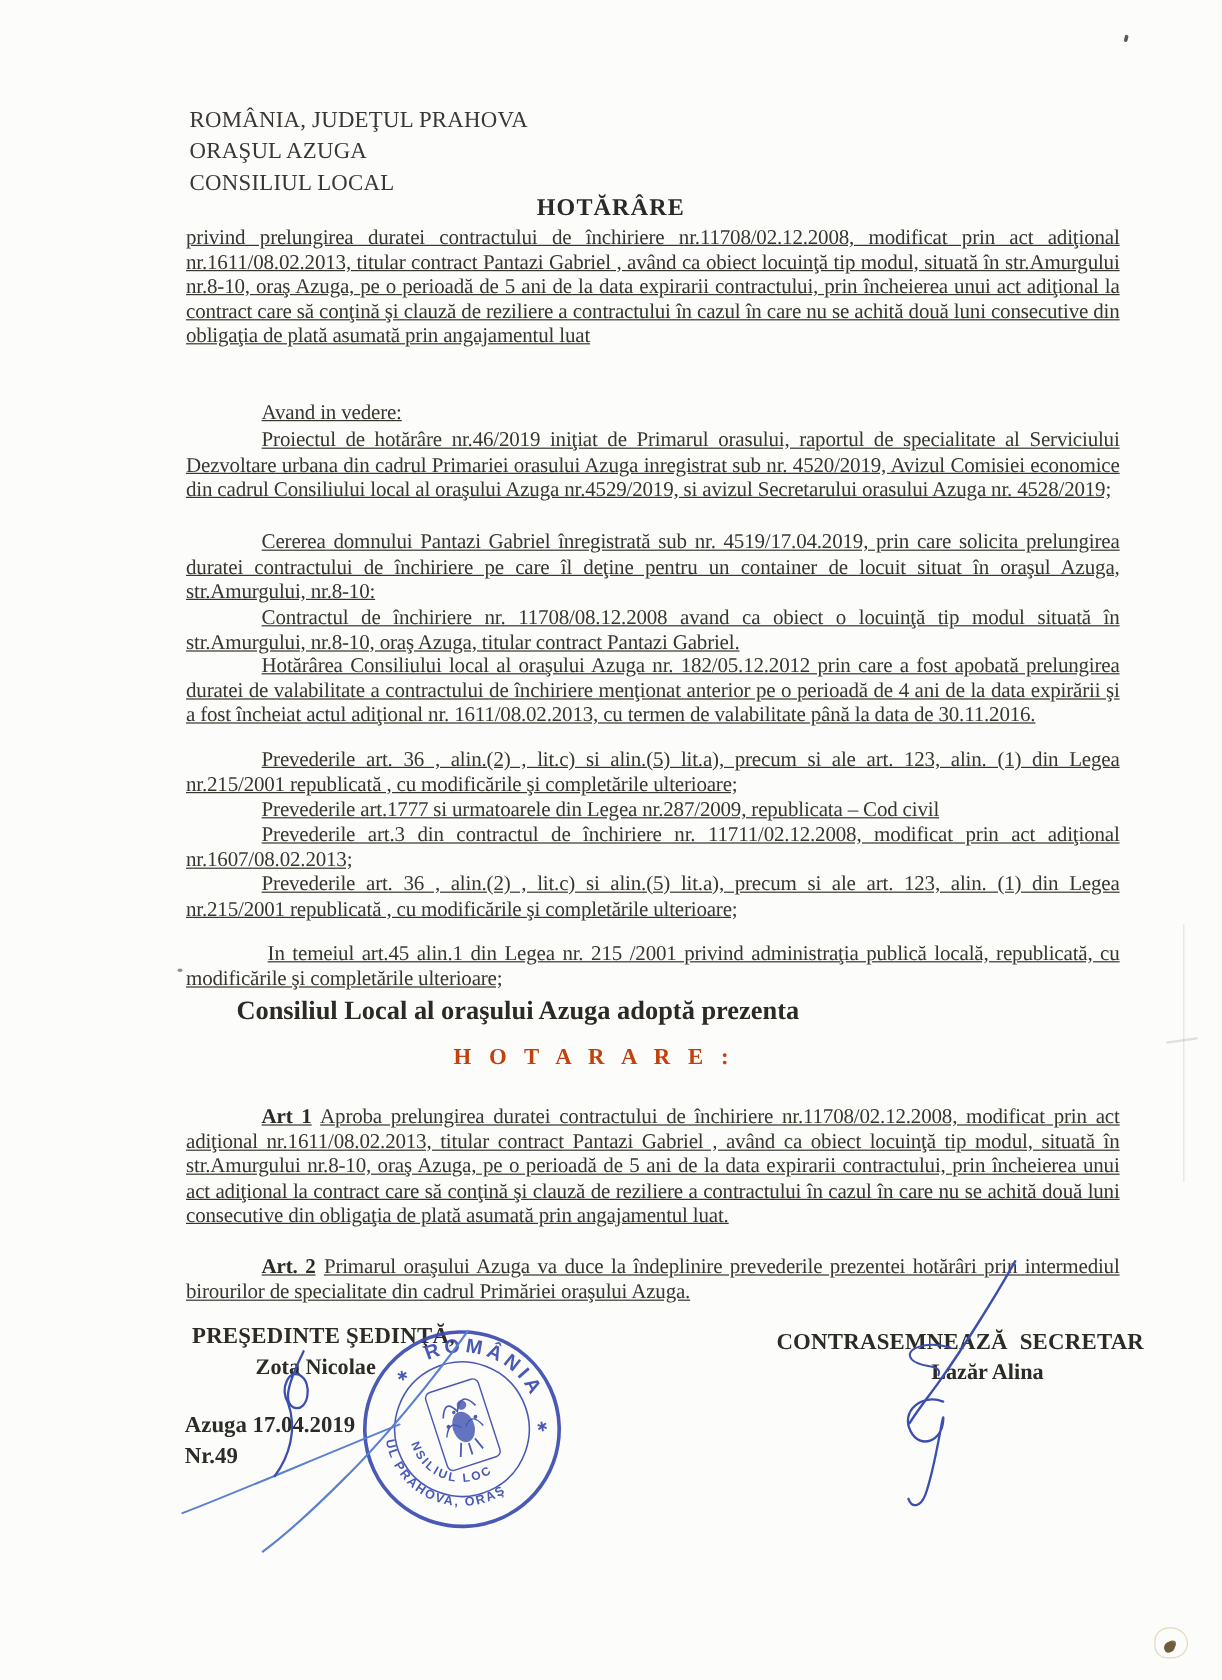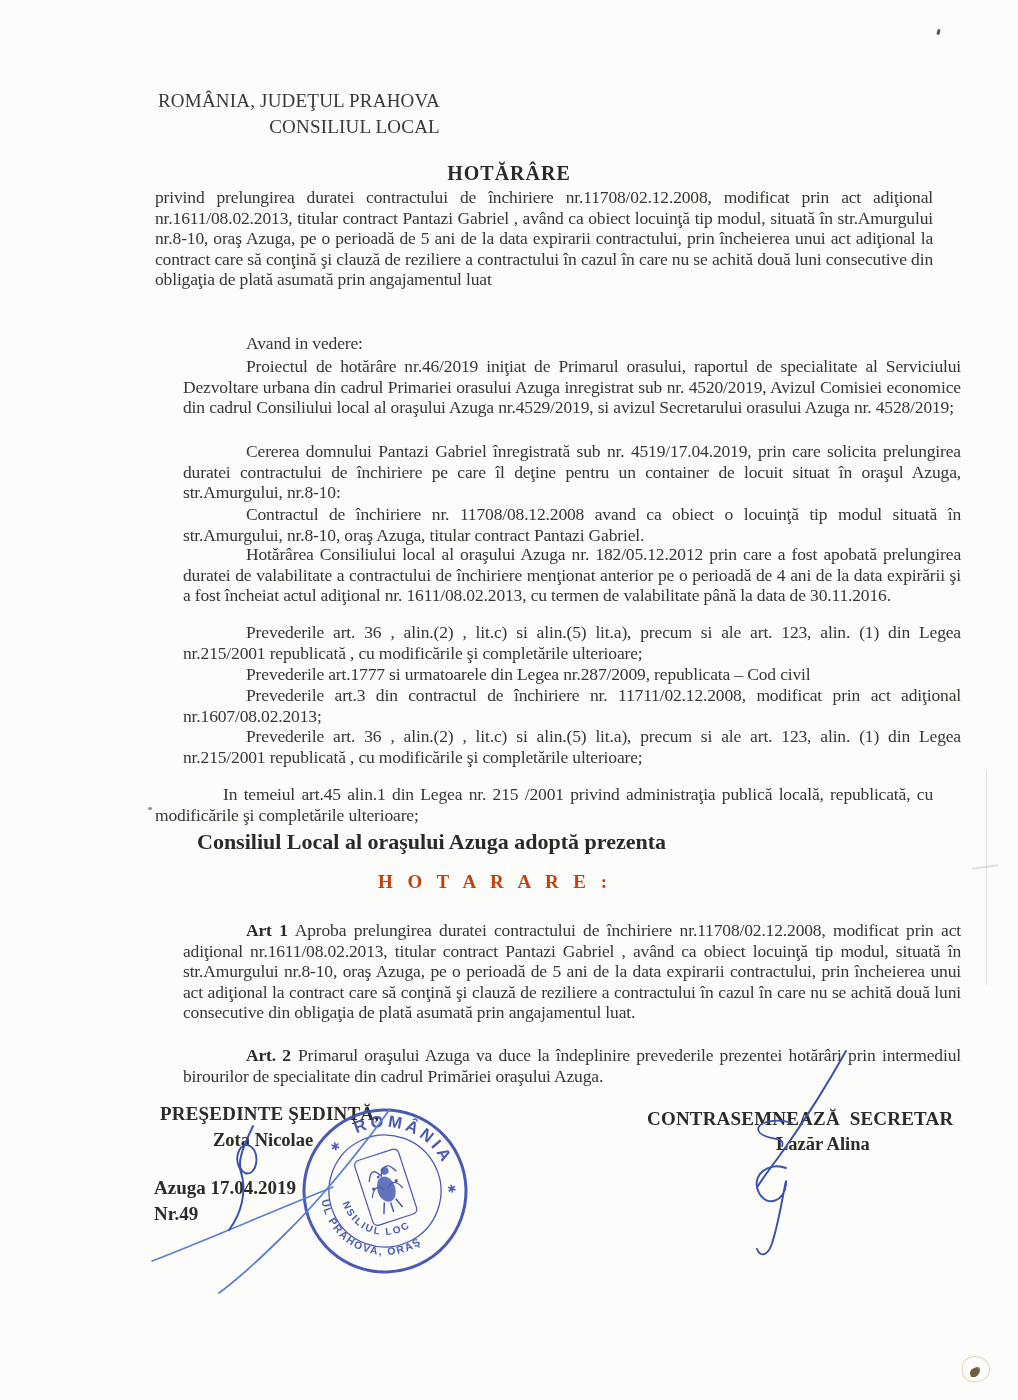--- a/index.html
+++ b/index.html
@@ -15,36 +15,36 @@
     overflow:hidden;
     color:#343230;
   }
   
   .abs{position:absolute;}
   .header-block{
     left:158px;top:88px;
     font-size:19px;line-height:26px;
     letter-spacing:.2px;
     color:#3a3835;
-    text-align:right;
   }
   .doc-title{
     left:0;top:162px;width:1018px;
     text-align:center;
     font-size:20px;font-weight:bold;
     letter-spacing:1px;color:#2c2a26;
   }
   .body-text{
     font-size:17.5px;line-height:20.6px;
     letter-spacing:-0.15px;
     text-align:justify;
     color:#38362f;
+    text-decoration:underline;
   }
   .subtitle{left:155px;top:187px;width:778px;}
-  .para{left:155px;width:778px;margin-left:28px;}
+  .para{left:155px;width:778px;}
   .indent{text-indent:63px;}
   .legal-basis{left:155px;top:784px;width:778px;text-indent:68px;}
   .adoption{
     left:155px;top:829px;width:778px;
     text-indent:42px;
     font-weight:bold;font-size:22px;
     color:#2c2a24;
   }
   .decision-heading{
     left:95px;top:871px;width:800px;
@@ -98,20 +98,21 @@
   .ink-overlay{position:absolute;left:0;top:0;pointer-events:none;}
   .stamp{position:absolute;left:299px;top:1105px;opacity:.92;}
 </style>
 </head>
 <body>
 
 <div class="page">
 
   <div class="abs header-block">
     <div>ROMÂNIA, JUDEŢUL PRAHOVA</div>
+    <div>ORAŞUL AZUGA</div>
     <div>CONSILIUL LOCAL</div>
   </div>
 
   <div class="abs doc-title">HOTĂRÂRE</div>
 
   <div class="abs body-text subtitle">privind prelungirea duratei contractului de închiriere nr.11708/02.12.2008, modificat prin act adiţional nr.1611/08.02.2013, titular contract Pantazi Gabriel , având ca obiect locuinţă tip modul, situată în str.Amurgului nr.8-10, oraş Azuga, pe o perioadă de 5 ani de la data expirarii contractului, prin încheierea unui act adiţional la contract care să conţină şi clauză de reziliere a contractului în cazul în care nu se achită două luni consecutive din obligaţia de plată asumată prin angajamentul luat</div>
 
   <div class="abs body-text para indent" style="top:333px;">Avand in vedere:</div>
   <div class="abs body-text para indent" style="top:356px;">Proiectul de hotărâre nr.46/2019 iniţiat de Primarul orasului, raportul de specialitate al Serviciului Dezvoltare urbana din cadrul Primariei orasului Azuga inregistrat sub nr. 4520/2019, Avizul Comisiei economice din cadrul Consiliului local al oraşului Azuga nr.4529/2019, si avizul Secretarului orasului Azuga nr. 4528/2019;</div>
   <div class="abs body-text para indent" style="top:441px;">Cererea domnului Pantazi Gabriel înregistrată sub nr. 4519/17.04.2019, prin care solicita prelungirea duratei contractului de închiriere pe care îl deţine pentru un container de locuit situat în oraşul Azuga, str.Amurgului, nr.8-10:</div>

